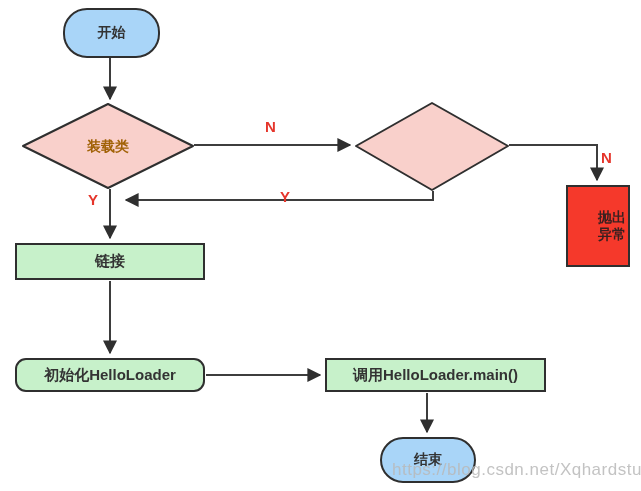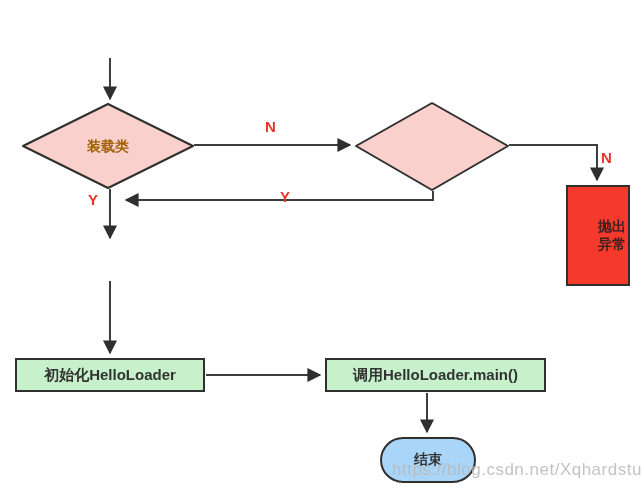--- a/index.html
+++ b/index.html
@@ -84,23 +84,23 @@
     font-size: 17px;
     color: rgba(185, 185, 185, 0.85);
     letter-spacing: 0.5px;
     white-space: nowrap;
   }
 
   
   .node-start   { left: 63px;  top: 8px;   width: 97px;  height: 50px; }
   .node-end     { left: 380px; top: 437px; width: 96px;  height: 46px; }
   .node-link    { left: 15px;  top: 243px; width: 190px; height: 37px; }
-  .node-init    { left: 15px;  top: 358px; width: 190px; height: 34px; }
+  .node-init    { left: 15px;  top: 358px; width: 190px; height: 34px; border-radius: 11px; }
   .node-call    { left: 325px; top: 358px; width: 221px; height: 34px; }
-  .node-throw   { left: 566px; top: 185px; width: 64px;  height: 101px; padding-left: 28px; }
+  .node-throw   { left: 566px; top: 185px; width: 64px;  height: 82px; padding-left: 28px; }
 
   .label-load        { left: 23px;  top: 104px; width: 170px; height: 84px; }
   .label-classloader { left: 356px; top: 103px; width: 152px; height: 87px; }
 
   .edge-n-load   { left: 265px; top: 118px; }
   .edge-n-throw  { left: 601px; top: 149px; }
   .edge-y-load   { left: 88px;  top: 191px; }
   .edge-y-return { left: 280px; top: 188px; }
 </style>
 </head>
@@ -121,31 +121,37 @@
     <line x1="110" y1="58" x2="110" y2="99" stroke="#3d3d3d" stroke-width="2" marker-end="url(#arrow)"></line>
     <line x1="194" y1="145" x2="350" y2="145" stroke="#3d3d3d" stroke-width="2" marker-end="url(#arrow)"></line>
     <polyline points="509,145 597,145 597,180" fill="none" stroke="#3d3d3d" stroke-width="2" marker-end="url(#arrow)"></polyline>
     <polyline points="433,191 433,200 126,200" fill="none" stroke="#3d3d3d" stroke-width="2" marker-end="url(#arrow)"></polyline>
     <line x1="110" y1="189" x2="110" y2="238" stroke="#3d3d3d" stroke-width="2" marker-end="url(#arrow)"></line>
     <line x1="110" y1="281" x2="110" y2="353" stroke="#3d3d3d" stroke-width="2" marker-end="url(#arrow)"></line>
     <line x1="206" y1="375" x2="320" y2="375" stroke="#3d3d3d" stroke-width="2" marker-end="url(#arrow)"></line>
     <line x1="427" y1="393" x2="427" y2="432" stroke="#3d3d3d" stroke-width="2" marker-end="url(#arrow)"></line>
   </svg>
 
+  <div class="node terminal node-start">
+    <span>开始</span>
+  </div>
 
   <div class="decision-label label-load">
     <span>装载类</span>
   </div>
 
 
   <div class="node exception node-throw">
     <span>抛出</span>
     <span>异常</span>
   </div>
 
+  <div class="node process node-link">
+    <span>链接</span>
+  </div>
 
   <div class="node process node-init">
     <span>初始化HelloLoader</span>
   </div>
 
   <div class="node process node-call">
     <span>调用HelloLoader.main()</span>
   </div>
 
   <div class="node terminal node-end">

